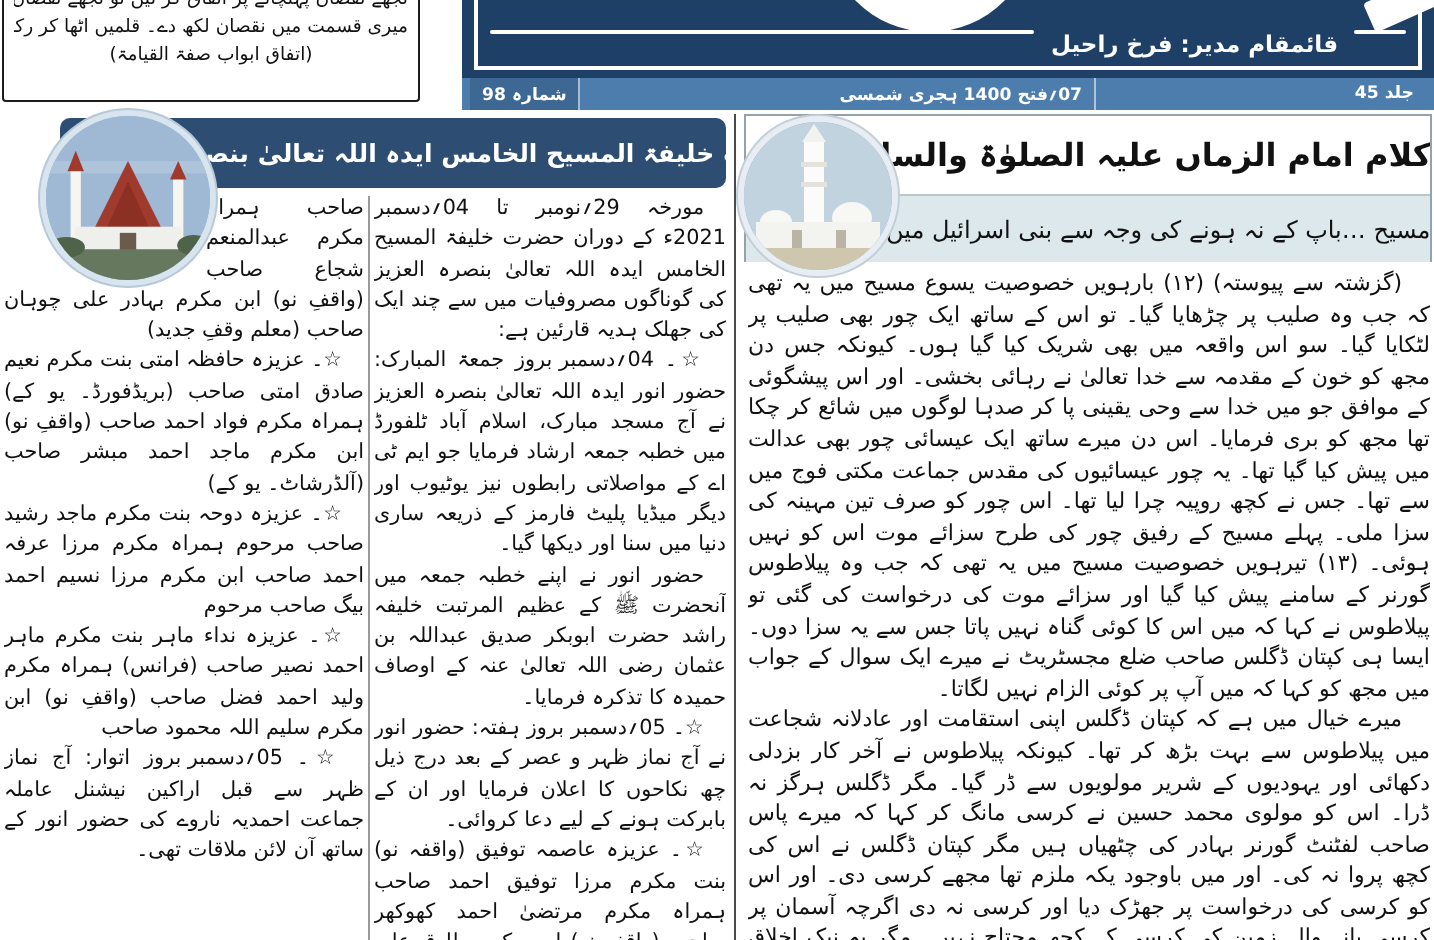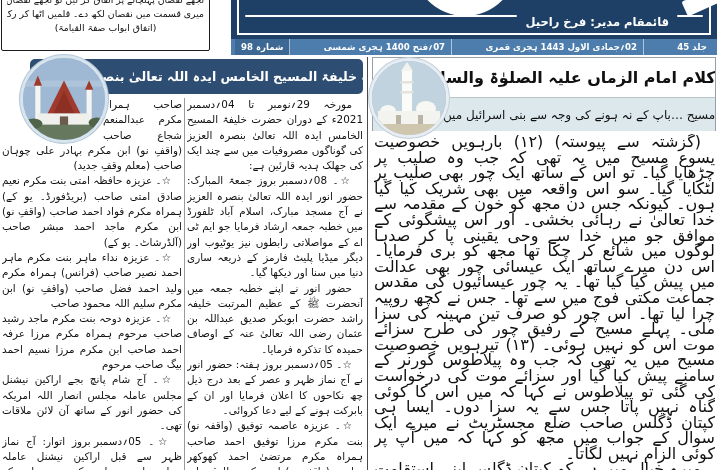--- a/index.html
+++ b/index.html
@@ -81,21 +81,21 @@
     height:39px;display:flex;align-items:center;justify-content:center;
     padding-left:50px;font-size:16px;font-weight:700;white-space:nowrap;overflow:hidden;
   }
   .kalam-subtitle{
     height:33px;background:var(--subtitle,#dce8eb);border-top:1px solid #b9c6cc;
     display:flex;align-items:center;justify-content:center;
     padding-left:50px;font-size:12px;white-space:nowrap;overflow:hidden;
   }
   .kalam-body{
     position:absolute;left:374px;top:134px;width:341px;height:336px;overflow:hidden;
-    font-size:16px;line-height:15.6px;text-align:justify;
+    font-size:11px;line-height:15.6px;text-align:justify;
   }
   .kalam-p{margin:0;text-indent:14px;}
 </style>
 </head>
 <body>
 
 <div class="page">
 
   <div class="masthead">
     <div class="logo-arc"></div>
@@ -103,21 +103,20 @@
     <div class="masthead-frame"></div>
     <div class="editor-row">
       <div class="editor-rule short"></div>
       <div class="editor-label">قائمقام مدیر: فرخ راحیل</div>
       <div class="editor-rule long"></div>
     </div>
   </div>
 
   <div class="date-bar">
       <span class="">جلد 45</span>
-      <span class="">02؍جمادی الاول 1443 ہجری قمری</span>
       <span class="">07؍فتح 1400 ہجری شمسی</span>
       <span class="seg-dark">شمارہ 98</span>
     </div>
 
   <div class="hadith-box">
       <div class="">تجھے نقصان پہنچانے پر اتفاق کر لیں تو تجھے نقصان نہیں پہنچا سکیں گے سوائے اس کے کہ اللہ تعالیٰ</div>
       <div class="">میری قسمت میں نقصان لکھ دے۔ قلمیں اٹھا کر رکھ دی گئی ہیں اور صحیفہ تقدیر خشک ہو چکا ہے۔</div>
       <div class="">(اتفاق ابواب صفۃ القیامۃ)</div>
     </div>
 
@@ -139,33 +138,32 @@
       <rect x="14" y="54" width="52" height="13" fill="#efefec"></rect>
       <rect x="36" y="57" width="8" height="10" fill="#6a5b4d"></rect>
       <rect x="0" y="65" width="80" height="15" fill="#66795f"></rect>
       <ellipse cx="10" cy="64" rx="9" ry="5" fill="#4f6349"></ellipse>
       <ellipse cx="72" cy="63" rx="8" ry="5" fill="#4f6349"></ellipse>
     </svg>
   </div>
 
   <div class="news-col col-right">
       <p class="col-p">مورخہ 29؍نومبر تا 04؍دسمبر 2021ء کے دوران حضرت خلیفۃ المسیح الخامس ایدہ اللہ تعالیٰ بنصرہ العزیز کی گوناگوں مصروفیات میں سے چند ایک کی جھلک ہدیہ قارئین ہے:</p>
-      <p class="col-p">☆۔ 08؍دسمبر بروز جمعۃ المبارک: حضور انور ایدہ اللہ تعالیٰ بنصرہ العزیز نے آج مسجد مبارک، اسلام آباد ٹلفورڈ میں خطبہ جمعہ ارشاد فرمایا جو ایم ٹی اے کے مواصلاتی رابطوں نیز یوٹیوب اور دیگر میڈیا پلیٹ فارمز کے ذریعہ ساری دنیا میں سنا اور دیکھا گیا۔</p>
+      <p class="col-p">☆۔ 04؍دسمبر بروز جمعۃ المبارک: حضور انور ایدہ اللہ تعالیٰ بنصرہ العزیز نے آج مسجد مبارک، اسلام آباد ٹلفورڈ میں خطبہ جمعہ ارشاد فرمایا جو ایم ٹی اے کے مواصلاتی رابطوں نیز یوٹیوب اور دیگر میڈیا پلیٹ فارمز کے ذریعہ ساری دنیا میں سنا اور دیکھا گیا۔</p>
       <p class="col-p">حضور انور نے اپنے خطبہ جمعہ میں آنحضرت ﷺ کے عظیم المرتبت خلیفہ راشد حضرت ابوبکر صدیق عبداللہ بن عثمان رضی اللہ تعالیٰ عنہ کے اوصاف حمیدہ کا تذکرہ فرمایا۔</p>
       <p class="col-p">☆۔ 05؍دسمبر بروز ہفتہ: حضور انور نے آج نماز ظہر و عصر کے بعد درج ذیل چھ نکاحوں کا اعلان فرمایا اور ان کے بابرکت ہونے کے لیے دعا کروائی۔</p>
       <p class="col-p">☆۔ عزیزہ عاصمہ توفیق (واقفہ نو) بنت مکرم مرزا توفیق احمد صاحب ہمراہ مکرم مرتضیٰ احمد کھوکھر صاحب (واقفِ نو) ابن مکرم طارق علی کھوکھر صاحب</p>
     </div>
 
   <div class="news-col col-left">
     <div class="circle-spacer"></div>
   <p class="col-p no-indent">صاحب ہمراہ مکرم عبدالمنعم شجاع صاحب (واقفِ نو) ابن مکرم بہادر علی چوہان صاحب (معلم وقفِ جدید)</p>
       <p class="col-p">☆۔ عزیزہ حافظہ امتی بنت مکرم نعیم صادق امتی صاحب (بریڈفورڈ۔ یو کے) ہمراہ مکرم فواد احمد صاحب (واقفِ نو) ابن مکرم ماجد احمد مبشر صاحب (آلڈرشاٹ۔ یو کے)</p>
+      <p class="col-p">☆۔ عزیزہ دوحہ بنت مکرم ماجد رشید صاحب مرحوم ہمراہ مکرم مرزا عرفہ احمد صاحب ابن مکرم مرزا نسیم احمد بیگ صاحب مرحوم</p>
       <p class="col-p">☆۔ عزیزہ نداء ماہر بنت مکرم ماہر احمد نصیر صاحب (فرانس) ہمراہ مکرم ولید احمد فضل صاحب (واقفِ نو) ابن مکرم سلیم اللہ محمود صاحب</p>
-      <p class="col-p">☆۔ عزیزہ دوحہ بنت مکرم ماجد رشید صاحب مرحوم ہمراہ مکرم مرزا عرفہ احمد صاحب ابن مکرم مرزا نسیم احمد بیگ صاحب مرحوم</p>
-      <p class="col-p">☆۔ آج شام پانچ بجے اراکین نیشنل مجلس عاملہ مجلس انصار اللہ امریکہ کی حضور انور کے ساتھ آن لائن ملاقات تھی۔</p>
       <p class="col-p">☆۔ 05؍دسمبر بروز اتوار: آج نماز ظہر سے قبل اراکین نیشنل عاملہ جماعت احمدیہ ناروے کی حضور انور کے ساتھ آن لائن ملاقات تھی۔</p>
     </div>
 
   <div class="kalam-header">
     <div class="kalam-title">کلام امام الزماں علیہ الصلوٰۃ والسلام</div>
     <div class="kalam-subtitle">یسوع مسیح …باپ کے نہ ہونے کی وجہ سے بنی اسرائیل میں سے نہ تھا</div>
   </div>
 
   <div class="circle-photo kalam-photo">
     <svg viewBox="0 0 74 74">

